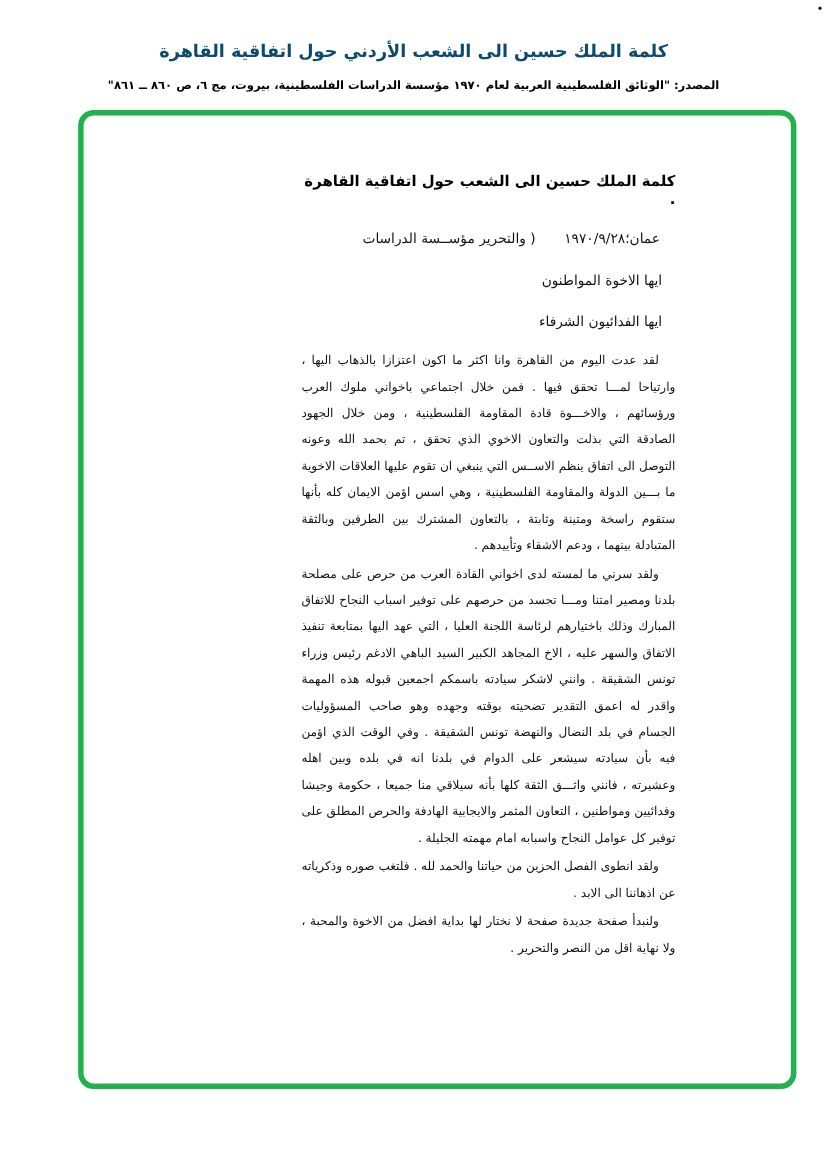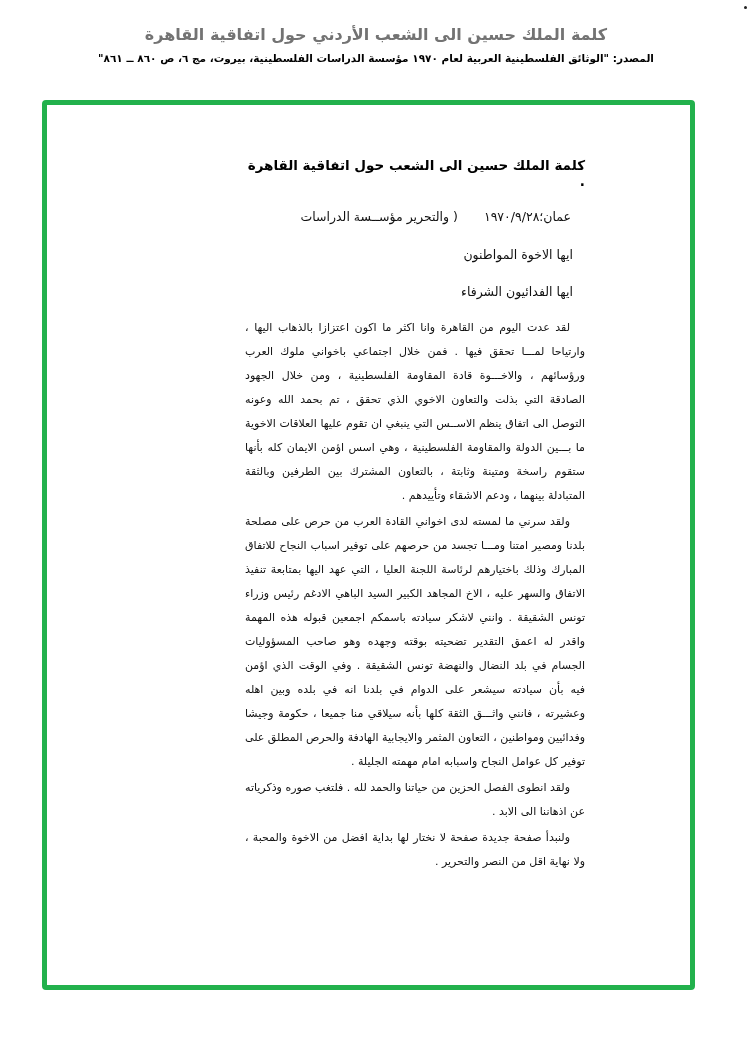--- a/index.html
+++ b/index.html
@@ -24,40 +24,40 @@
     width: 3px;
     height: 3px;
     background: #222;
     border-radius: 50%;
   }
   .page-header {
     text-align: center;
     padding-top: 21px;
   }
   .header-title {
-    margin: 4px;
+    margin: 16px;
     font-size: 16px;
     font-weight: bold;
-    color: #737373;
+    color: #0c4a6e;
   }
   .header-source {
     margin: 8px 0 0 0;
     font-size: 10.5px;
     font-weight: bold;
     color: #000;
   }
   .doc-frame {
     position: absolute;
-    left: 42px;
+    left: 71px;
     top: 100px;
     width: 653px;
     height: 890px;
     box-sizing: border-box;
     border: 5px solid #d946ef;
-    border-radius: 4px;
+    border-radius: 14px;
     background: #fff;
     overflow: hidden;
   }
   .doc-content {
     width: 340px;
     margin: 52px 105px 0 0; 
     direction: rtl;
   }
   .doc-title {
     margin: 0 0 16px 0;

